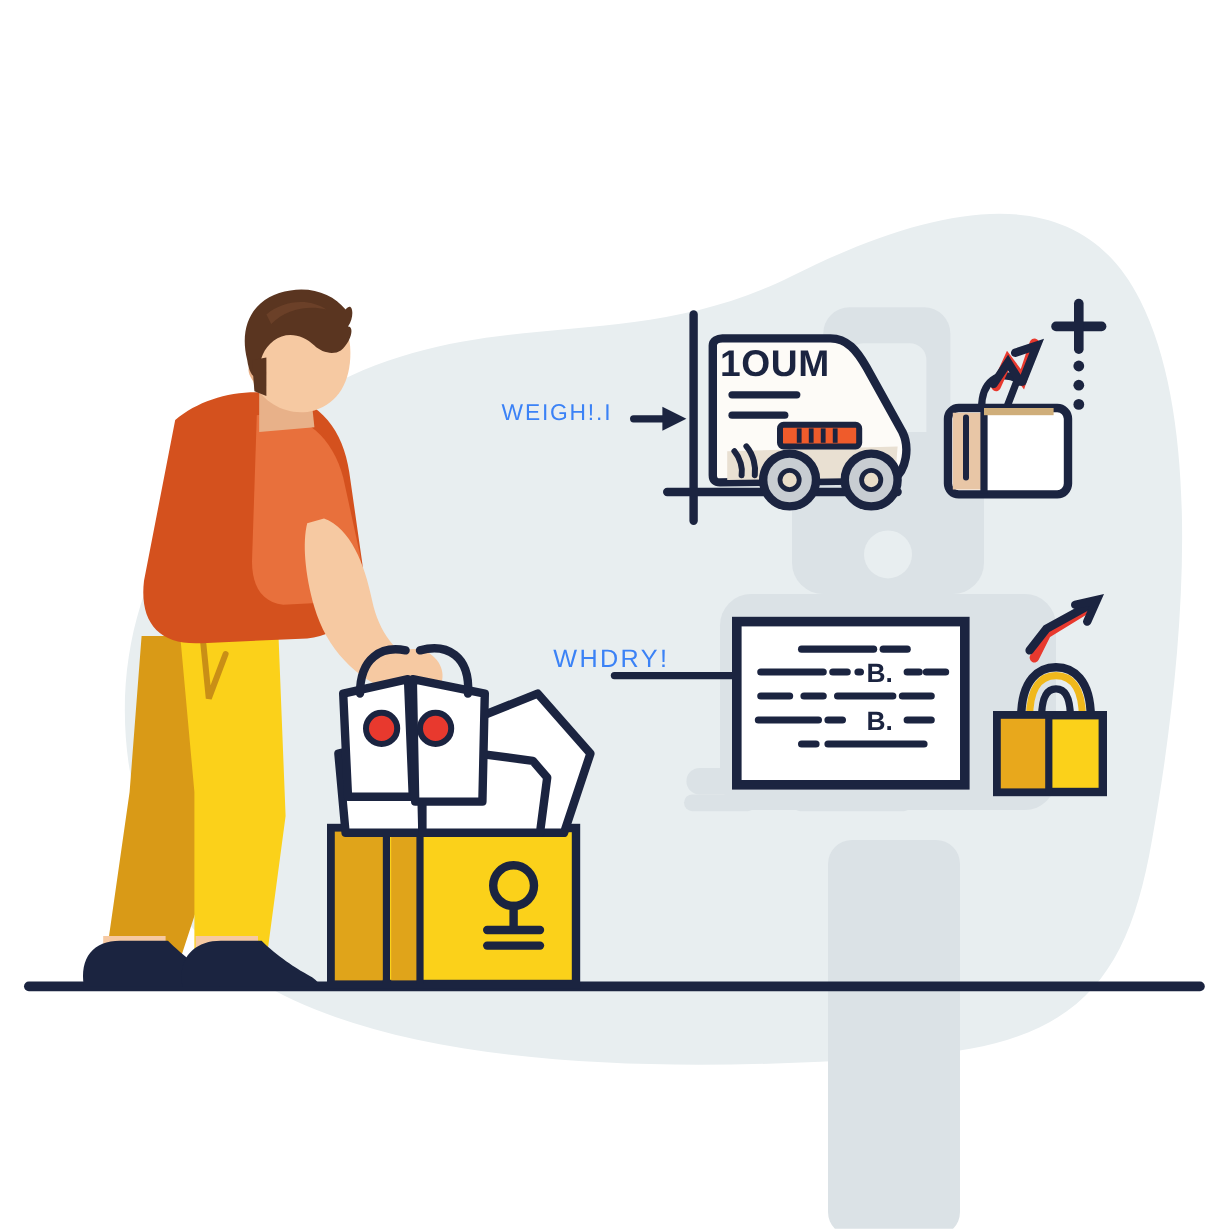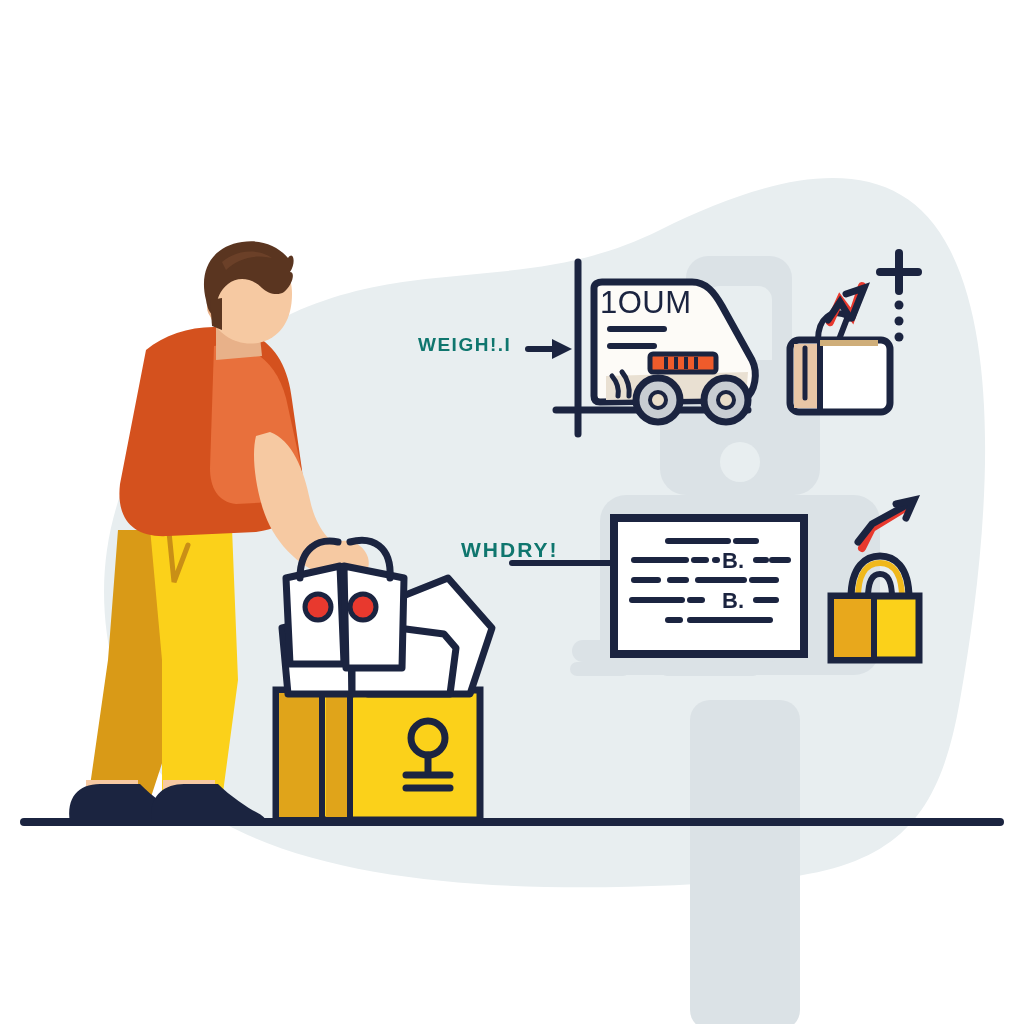--- a/index.html
+++ b/index.html
@@ -1,24 +1,24 @@
 <!DOCTYPE html>
 <html><head>
 <meta charset="utf-8">
 <title>Delivery Weight Illustration</title>
 <style>
   html,body{margin:0;padding:0;background:#ffffff;}
   body{width:1024px;height:1024px;overflow:hidden;
        font-family:"Liberation Sans","DejaVu Sans",sans-serif;}
   #stage{position:relative;width:1024px;height:1024px;background:#ffffff;}
   #art{position:absolute;inset:0;}
-  .lbl{position:absolute;font-weight:700;color:#0f766e;letter-spacing:1.5px;}
+  .lbl{position:absolute;font-weight:400;color:#3b82f6;letter-spacing:1.5px;}
   #weight-label{left:418px;top:334px;font-size:19px;}
   #whdry-label{left:461px;top:528px;font-size:21px;letter-spacing:2px;margin-top:10px;}
-  #van-code{position:absolute;left:600px;top:285px;font-size:31px;font-weight:400;
+  #van-code{position:absolute;left:600px;top:285px;font-size:31px;font-weight:700;
             color:#1b2440;letter-spacing:0.5px;text-align:right;}
   .mono-b{font-family:"Liberation Sans","DejaVu Sans",sans-serif;font-weight:700;}
 </style>
 </head>
 <body>
 
 <div id="stage">
 
   <svg id="art" viewBox="0 0 1024 1024" width="1024" height="1024">
 

